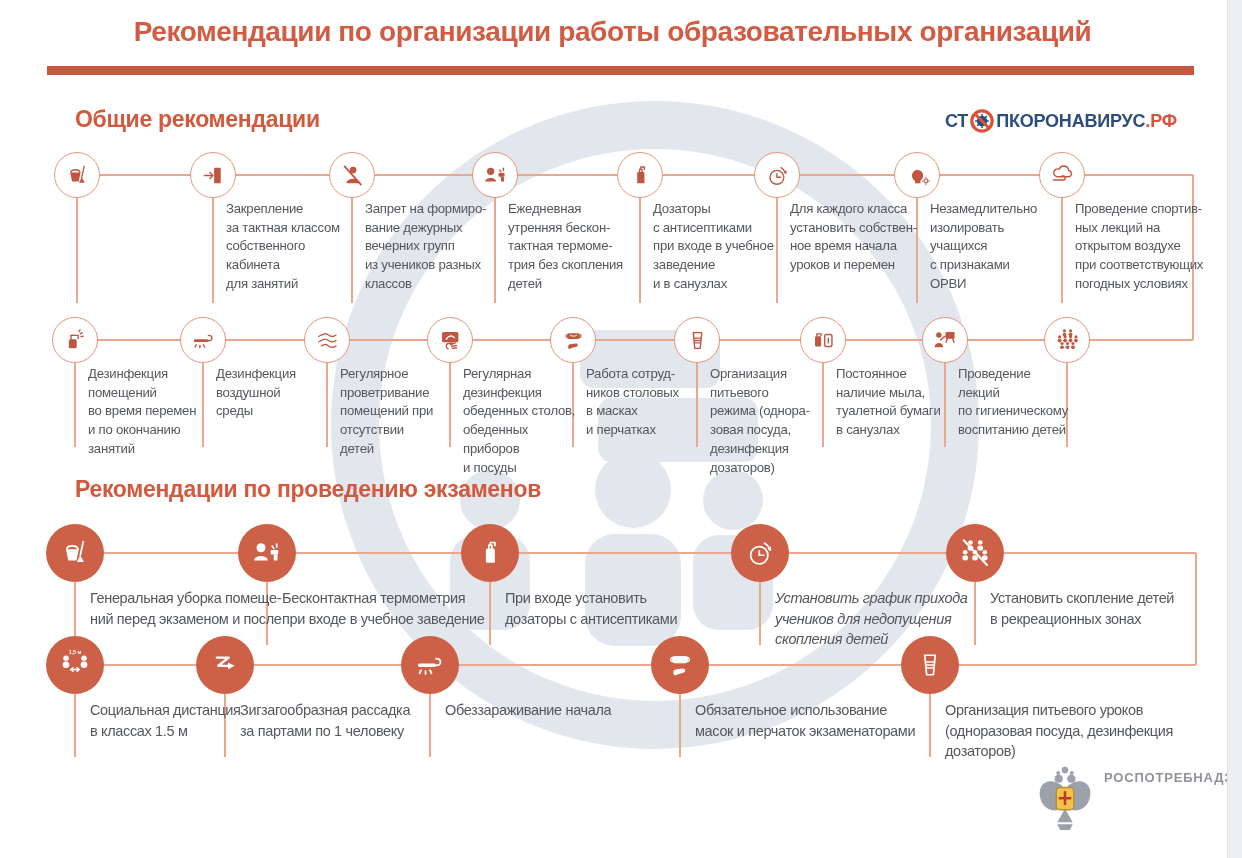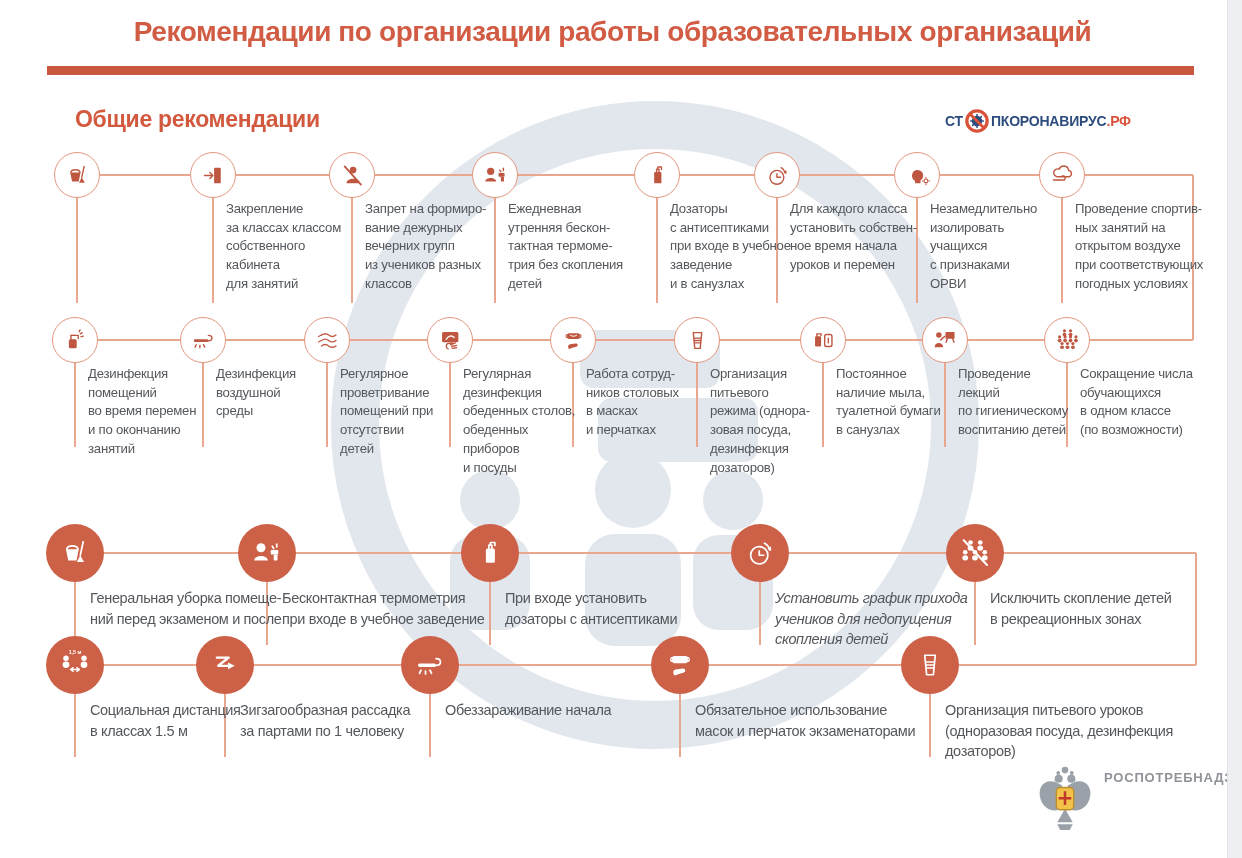--- a/index.html
+++ b/index.html
@@ -17,21 +17,21 @@
   .vline{width:1.6px;}
   .circle{position:absolute;border-radius:50%;display:flex;align-items:center;justify-content:center;
           box-sizing:border-box;z-index:2;}
   .circle.outline{background:#ffffff;border:1.7px solid #e2967c;color:#bf5740;}
   .circle.fill{background:#cd6147;color:#ffffff;}
   .glyph{display:block;}
   .item-text{position:absolute;white-space:pre;color:#54585c;z-index:2;}
   .t-small{font-size:13.2px;line-height:18.7px;letter-spacing:-0.25px;}
   .t-big{font-size:14.5px;line-height:20.5px;letter-spacing:-0.35px;}
   .stop-logo{position:absolute;top:108px;left:945px;display:flex;align-items:center;
-             font-size:14px;font-weight:bold;letter-spacing:-0.2px;z-index:3;}
+             font-size:18px;font-weight:bold;letter-spacing:-0.2px;z-index:3;}
   .stop-logo .blue{color:#2d4d7e;}
   .stop-logo .red{color:#d9533b;}
   .stop-logo svg{margin:0 1px;}
   .footer-logo{position:absolute;left:1036px;top:764px;display:flex;z-index:3;}
   .footer-label{font-size:13px;font-weight:bold;color:#8f9398;letter-spacing:0.8px;margin-left:10px;margin-top:6px;}
   .watermark{position:absolute;inset:0;z-index:0;}
   .scroll-strip{position:absolute;right:0;top:0;width:14px;height:858px;background:#edeff2;
                 border-left:1px solid #e0e2e6;z-index:4;}
 </style>
 </head>
@@ -73,20 +73,21 @@
             <line x1="22" y1="22" x2="20" y2="20"></line>
           <line x1="22" y1="10" x2="20" y2="12"></line>
             <line x1="10" y1="22" x2="12" y2="20"></line>
         </g>
         <line x1="6.5" y1="6.5" x2="25.5" y2="25.5" stroke="#d9533b" stroke-width="3.6"></line>
       </svg>
       <span class="blue">ПКОРОНАВИРУС</span>
       <span class="red">.РФ</span>
     </div>
 
+    <div class="section-title" id="exam-title">Рекомендации по проведению экзаменов</div>
 
     <div id="rows-root">
         <div style="position: absolute; inset: 0px;">
           <div class="hline" style="left: 77px; top: 174px; width: 1116px;"></div>
           <div class="vline" style="left: 1192px; top: 175px; height: 165px;"></div>
           <div style="position: absolute; inset: 0px;">
             <div class="vline" style="left: 76.2px; top: 198px; height: 105px;"></div>
             <div class="circle outline" style="left: 54px; top: 152px; width: 46px; height: 46px;">
               <svg viewBox="0 0 48 48" width="29" height="29" class="glyph" stroke="currentColor" fill="none" stroke-width="2.3" stroke-linecap="round" stroke-linejoin="round">
                 <path d="M12 19 L15 34 H26 L29 19 Z" fill="currentColor" stroke="none"></path>
@@ -99,21 +100,21 @@
           <div style="position: absolute; inset: 0px;">
             <div class="vline" style="left: 212.2px; top: 198px; height: 105px;"></div>
             <div class="circle outline" style="left: 190px; top: 152px; width: 46px; height: 46px;">
               <svg viewBox="0 0 48 48" width="29" height="29" class="glyph" stroke="currentColor" fill="none" stroke-width="2.3" stroke-linecap="round" stroke-linejoin="round">
                 <rect x="25" y="11" width="11" height="26" rx="1.5" fill="currentColor" stroke="none"></rect>
                 <line x1="9" y1="24" x2="22" y2="24"></line>
                 <path d="M18 19 l5 5 -5 5" fill="none"></path>
               </svg>
             </div>
             <div class="item-text t-small" style="left: 226px; top: 200px;">Закрепление
-за классах классом
+за тактная классом
 собственного
 кабинета
 для занятий</div>
           </div>
           <div style="position: absolute; inset: 0px;">
             <div class="vline" style="left: 351.2px; top: 198px; height: 105px;"></div>
             <div class="circle outline" style="left: 329px; top: 152px; width: 46px; height: 46px;">
               <svg viewBox="0 0 48 48" width="29" height="29" class="glyph" stroke="currentColor" fill="none" stroke-width="2.3" stroke-linecap="round" stroke-linejoin="round">
                 <circle cx="25" cy="15" r="5.5" fill="currentColor" stroke="none"></circle>
                 <path d="M14 37 c0-10 22-10 22 0 z" fill="currentColor" stroke="none"></path>
@@ -137,21 +138,21 @@
                 <line x1="31" y1="15" x2="33" y2="18"></line>
                 <line x1="37" y1="12" x2="37" y2="16"></line>
               </svg>
             </div>
             <div class="item-text t-small" style="left: 508px; top: 200px;">Ежедневная
 утренняя бескон-
 тактная термоме-
 трия без скопления
 детей</div>
           </div>
-          <div style="position: absolute; inset: 0px; margin-left: 17px;">
+          <div style="position: absolute; inset: 0px;">
             <div class="vline" style="left: 639.2px; top: 198px; height: 105px;"></div>
             <div class="circle outline" style="left: 617px; top: 152px; width: 46px; height: 46px;">
               <svg viewBox="0 0 48 48" width="29" height="29" class="glyph" stroke="currentColor" fill="none" stroke-width="2.3" stroke-linecap="round" stroke-linejoin="round">
                 <rect x="18.5" y="18" width="12" height="19" rx="2" fill="currentColor" stroke="none"></rect>
                 <path d="M22.5 18 v-4.5 h4 v4.5" fill="none"></path>
                 <path d="M24.5 13.5 v-3.5 h6 v4" fill="none"></path>
               </svg>
             </div>
             <div class="item-text t-small" style="left: 653px; top: 200px;">Дозаторы
 с антисептиками
@@ -196,21 +197,21 @@
           </div>
           <div style="position: absolute; inset: 0px;">
             <div class="vline" style="left: 1061.2px; top: 198px; height: 105px;"></div>
             <div class="circle outline" style="left: 1039px; top: 152px; width: 46px; height: 46px;">
               <svg viewBox="0 0 48 48" width="29" height="29" class="glyph" stroke="currentColor" fill="none" stroke-width="2.3" stroke-linecap="round" stroke-linejoin="round">
                 <path d="M16 26 a6.5 6.5 0 1 1 2.5-12.5 a8 8 0 0 1 15.5 2 a5.5 5.5 0 0 1 1.5 10.5 z" fill="none"></path>
                 <path d="M9 31.5 h17.5 a3.5 3.5 0 1 0 -3.5 -6.5" fill="none"></path>
               </svg>
             </div>
             <div class="item-text t-small" style="left: 1075px; top: 200px;">Проведение спортив-
-ных занятий на
+ных лекций на
 открытом воздухе
 при соответствующих
 погодных условиях</div>
           </div>
         </div>
         <div style="position: absolute; inset: 0px;">
           <div class="hline" style="left: 75px; top: 339px; width: 1118px;"></div>
           <div style="position: absolute; inset: 0px;">
             <div class="vline" style="left: 74.2px; top: 363px; height: 84px;"></div>
             <div class="circle outline" style="left: 52px; top: 317px; width: 46px; height: 46px;">
@@ -355,24 +356,20 @@
                 <circle cx="38" cy="18" r="2.6" fill="currentColor" stroke="none"></circle>
                 <rect x="34.8" y="21.2" width="6.4" height="6" rx="3" fill="currentColor" stroke="none"></rect>
                 <circle cx="15" cy="29" r="2.6" fill="currentColor" stroke="none"></circle>
                 <rect x="11.8" y="32.2" width="6.4" height="6" rx="3" fill="currentColor" stroke="none"></rect>
                 <circle cx="24" cy="29" r="2.6" fill="currentColor" stroke="none"></circle>
                 <rect x="20.8" y="32.2" width="6.4" height="6" rx="3" fill="currentColor" stroke="none"></rect>
                 <circle cx="33" cy="29" r="2.6" fill="currentColor" stroke="none"></circle>
                 <rect x="29.8" y="32.2" width="6.4" height="6" rx="3" fill="currentColor" stroke="none"></rect>
               </svg>
             </div>
-            <div class="item-text t-small" style="left: 1080px; top: 365px;">Сокращение числа
-обучающихся
-в одном классе
-(по возможности)</div>
           </div>
         </div>
         <div style="position: absolute; inset: 0px;">
           <div class="hline" style="left: 75px; top: 552px; width: 1121px;"></div>
           <div class="vline" style="left: 1195px; top: 553px; height: 112px;"></div>
           <div style="position: absolute; inset: 0px;">
             <div class="vline" style="left: 74.2px; top: 582px; height: 63px;"></div>
             <div class="circle fill" style="left: 46px; top: 524px; width: 58px; height: 58px;">
               <svg viewBox="0 0 48 48" width="36" height="36" class="glyph" stroke="currentColor" fill="none" stroke-width="2.3" stroke-linecap="round" stroke-linejoin="round">
                 <path d="M12 19 L15 34 H26 L29 19 Z" fill="currentColor" stroke="none"></path>
@@ -435,21 +432,21 @@
                 <rect x="27.16" y="13.84" width="7.68" height="7.199999999999999" rx="3.5999999999999996" fill="currentColor" stroke="none"></rect>
                 <circle cx="11" cy="23" r="3.12" fill="currentColor" stroke="none"></circle>
                 <rect x="7.16" y="26.84" width="7.68" height="7.199999999999999" rx="3.5999999999999996" fill="currentColor" stroke="none"></rect>
                 <circle cx="24" cy="23" r="3.12" fill="currentColor" stroke="none"></circle>
                 <rect x="20.16" y="26.84" width="7.68" height="7.199999999999999" rx="3.5999999999999996" fill="currentColor" stroke="none"></rect>
                 <circle cx="37" cy="23" r="3.12" fill="currentColor" stroke="none"></circle>
                 <rect x="33.16" y="26.84" width="7.68" height="7.199999999999999" rx="3.5999999999999996" fill="currentColor" stroke="none"></rect>
                 <line x1="9" y1="7" x2="40" y2="40" stroke-width="2.8"></line>
               </svg>
             </div>
-            <div class="item-text t-big" style="left: 990px; top: 588px;">Исключить скопление детей
+            <div class="item-text t-big" style="left: 990px; top: 588px;">Установить скопление детей
 в рекреационных зонах</div>
           </div>
         </div>
         <div style="position: absolute; inset: 0px;">
           <div class="hline" style="left: 75px; top: 664px; width: 1121px;"></div>
           <div style="position: absolute; inset: 0px;">
             <div class="vline" style="left: 74.2px; top: 694px; height: 63px;"></div>
             <div class="circle fill" style="left: 46px; top: 636px; width: 58px; height: 58px;">
               <svg viewBox="0 0 48 48" width="36" height="36" class="glyph" stroke="currentColor" fill="none" stroke-width="2.3" stroke-linecap="round" stroke-linejoin="round">
                 <text x="24" y="9" font-size="7" text-anchor="middle" fill="currentColor" stroke="none" font-weight="bold">1,5 м</text>

